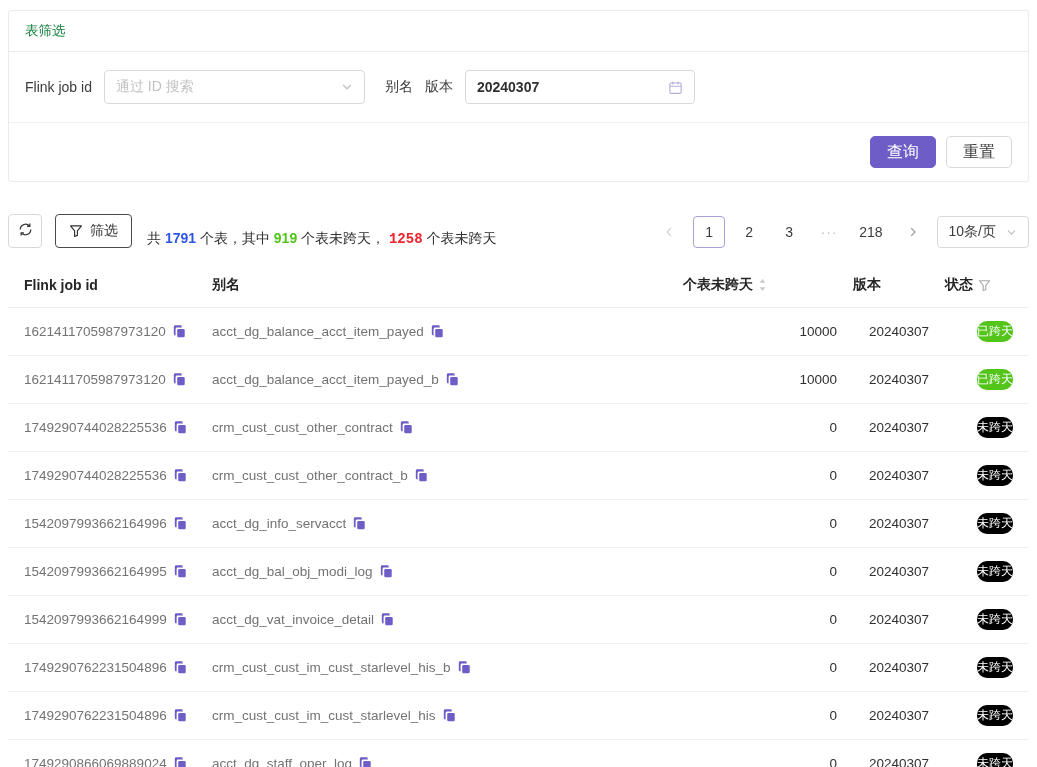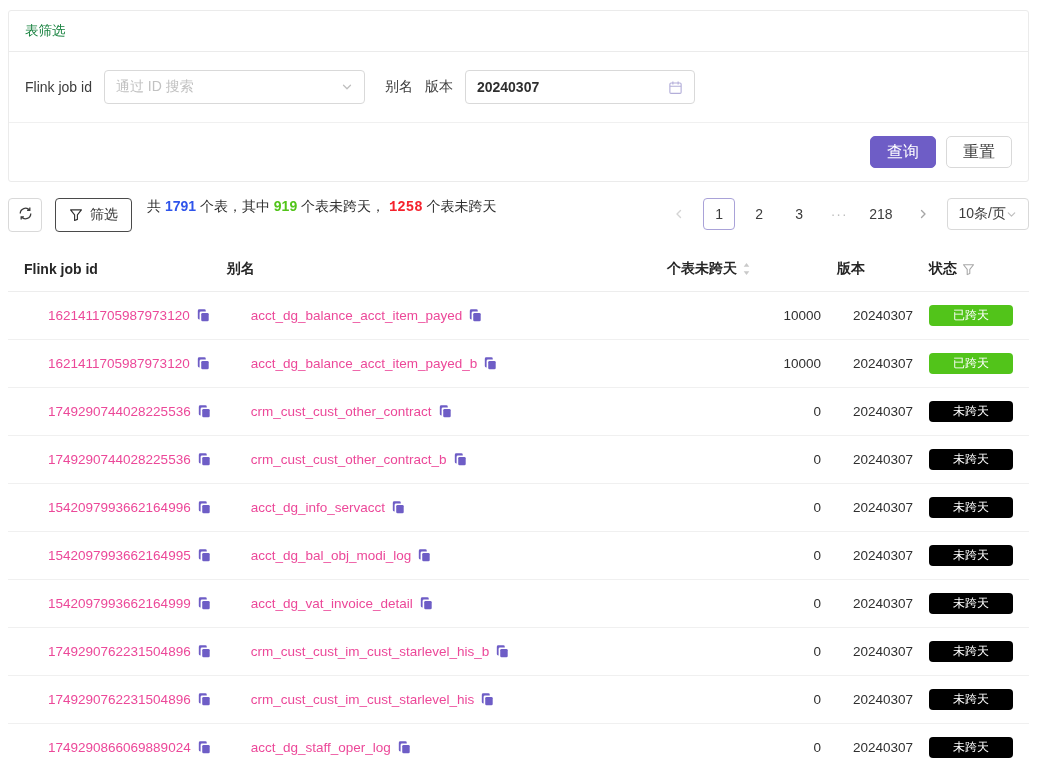--- a/index.html
+++ b/index.html
@@ -27,53 +27,53 @@
   .date-input { width:230px; }
   .date-value { color:#2f2f2f; font-weight:600; }
   .muted-icon { color:#bfbfbf; display:flex; }
   .cal-icon { color:#b3aed9; display:flex; }
   .card-footer { border-top:1px solid #f0f0f0; padding:13px 16px; display:flex; justify-content:flex-end; gap:10px; }
   .btn { height:32px; padding:0 16px; border-radius:5px; font-size:16px; cursor:pointer; font-family:inherit; }
   .btn-primary { background:#6e5dc6; border:1px solid #6e5dc6; color:#fff; }
   .btn-default { background:#fff; border:1px solid #d9d9d9; color:#3c3c3c; }
 
   
-  .toolbar { margin-top:16px; display:flex; align-items:flex-start; }
+  .toolbar { margin-top:32px; display:flex; align-items:flex-end; }
   .icon-btn { width:34px; height:34px; border:1px solid #d9d9d9; border-radius:4px; background:#fff;
     display:flex; align-items:center; justify-content:center; cursor:pointer; color:#3c3c3c; }
   .filter-btn { margin-left:13px; height:34px; padding:0 13px; border:1px solid #4a4a4a; border-radius:4px;
     background:#fff; display:flex; align-items:center; gap:7px; font-size:14px; color:#303030;
     cursor:pointer; font-family:inherit; }
   .summary { margin-left:15px; color:#2f2f2f; white-space:nowrap; }
   .num { font-weight:700; }
   .blue { color:#2f54eb; } .green { color:#52c41a; } .red { color:#f5222d;font-family:Liberation Mono, monospace; }
 
   
   .pagination { margin-left:auto; display:flex; align-items:center; gap:8px; }
   .page-item { min-width:32px; height:32px; padding:0 5px; display:flex; align-items:center; justify-content:center;
     background:#fff; border:1px solid transparent; border-radius:4px; color:#3c3c3c; font-size:14px;
     cursor:pointer; font-family:inherit; }
   .page-item.active { border-color:#a9a2d8; }
   .ellipsis { color:#bfbfbf; letter-spacing:1px; }
   .chev { color:#a6a6a6; }
   .chev.disabled { color:#d4d4d4; cursor:default; }
   .size-select { height:32px; border:1px solid #d9d9d9; border-radius:4px; display:flex; align-items:center;
-    gap:0; padding:0 11px; cursor:pointer; color:#3c3c3c; background:#fff; }
+    gap:10px; padding:0 11px; cursor:pointer; color:#3c3c3c; background:#fff; }
 
   
   .data-table { width:100%; border-collapse:collapse; margin-top:16px; }
   .data-table th { text-align:left; font-weight:700; color:#262626; padding:12px 8px 13px;
     border-bottom:1px solid #ededed; font-size:14px; white-space:nowrap; }
   .data-table td { padding:13px 8px; border-bottom:1px solid #f0f0f0; font-size:13.5px; color:#2f2f2f; white-space:nowrap; }
   .first-col { padding-left:16px !important; }
   .num-col { text-align:right; }
   .last-col { padding-right:16px !important; }
-  .link { color:#ec4899; text-decoration:none; cursor:pointer;margin-left:24px; }
+  .link { color:#737373; text-decoration:none; cursor:pointer; }
   .copy-btn { color:#6e5dc6; margin-left:7px; cursor:pointer; display:inline-flex; vertical-align:-2px; }
-  .badge { display:inline-block; padding:3px 24px; border-radius:4px; color:#fff; font-size:12px; line-height:1.25; }
+  .badge { display:inline-block; padding:3px 0; border-radius:10px; color:#fff; font-size:12px; line-height:1.25; }
   .badge.success { background:#52c41a; }
   .badge.danger { background:#000000; }
   .th-flex { display:inline-flex; align-items:center; gap:5px; }
   .sorter { color:#c9c9c9; display:inline-flex; cursor:pointer; }
   .th-funnel { color:#a6a6a6; display:inline-flex; cursor:pointer; }
 </style>
 </head>
 <body>
 
 <svg width="0" height="0" style="position:absolute" aria-hidden="true">

